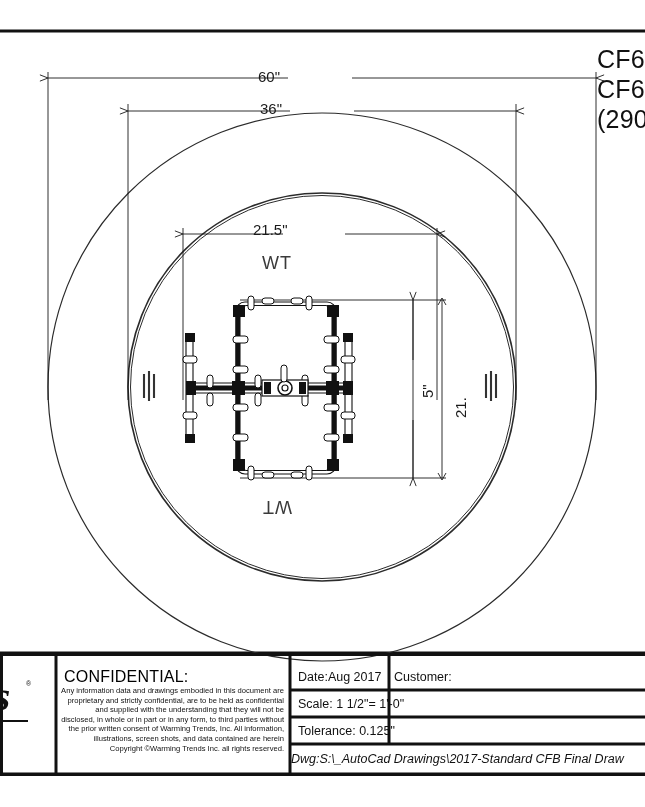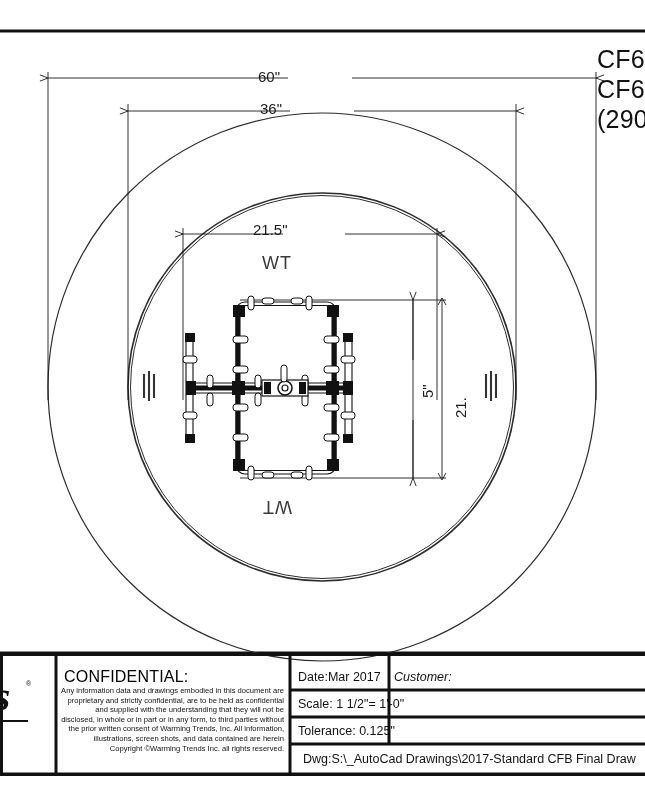--- a/index.html
+++ b/index.html
@@ -95,24 +95,24 @@
     white-space: normal;
     text-align: right;
   }
   .tb-field {
     position: absolute;
     font-size: 12.5px;
     color: #111;
     white-space: nowrap;
   }
   #tb-date      { left: 298px; top: 670px; }
-  #tb-customer  { left: 394px; top: 670px; font-style: italic; }
+  #tb-customer  { left: 394px; top: 670px; }
   #tb-scale     { left: 298px; top: 697px; }
   #tb-tolerance { left: 298px; top: 724px; }
-  #tb-dwg       { left: 303px; top: 752px; }
+  #tb-dwg       { left: 291px; top: 752px; font-style: italic; }
 
   
   #logo-wrap {
     position: absolute;
     left: -26px;
     top: 666px;
     width: 70px;
     height: 100px;
   }
   #logo-word {
@@ -341,18 +341,18 @@
   <div id="logo-wrap">
     <div id="logo-word">ds</div>
     <div id="logo-reg">®</div>
     <div id="logo-rule"></div>
 
   </div>
 
   <div class="tbtxt" id="confidential-head">CONFIDENTIAL:</div>
   <div id="confidential-body">Any information data and drawings embodied in this document are proprietary and strictly confidential, are to be held as confidential and supplied with the understanding that they will not be disclosed, in whole or in part or in any form, to third parties without the prior written consent of Warming Trends, Inc. All information, illustrations, screen shots, and data contained are herein Copyright ©Warming Trends Inc. all rights reserved.</div>
 
-  <div class="tb-field" id="tb-date">Date:Mar 2017</div>
+  <div class="tb-field" id="tb-date">Date:Aug 2017</div>
   <div class="tb-field" id="tb-customer">Customer:</div>
   <div class="tb-field" id="tb-scale">Scale: 1 1/2"= 1'-0"</div>
   <div class="tb-field" id="tb-tolerance">Tolerance: 0.125"</div>
   <div class="tb-field" id="tb-dwg">Dwg:S:\_AutoCad Drawings\2017-Standard CFB Final Draw</div>
 </div>
 
 </body></html>

